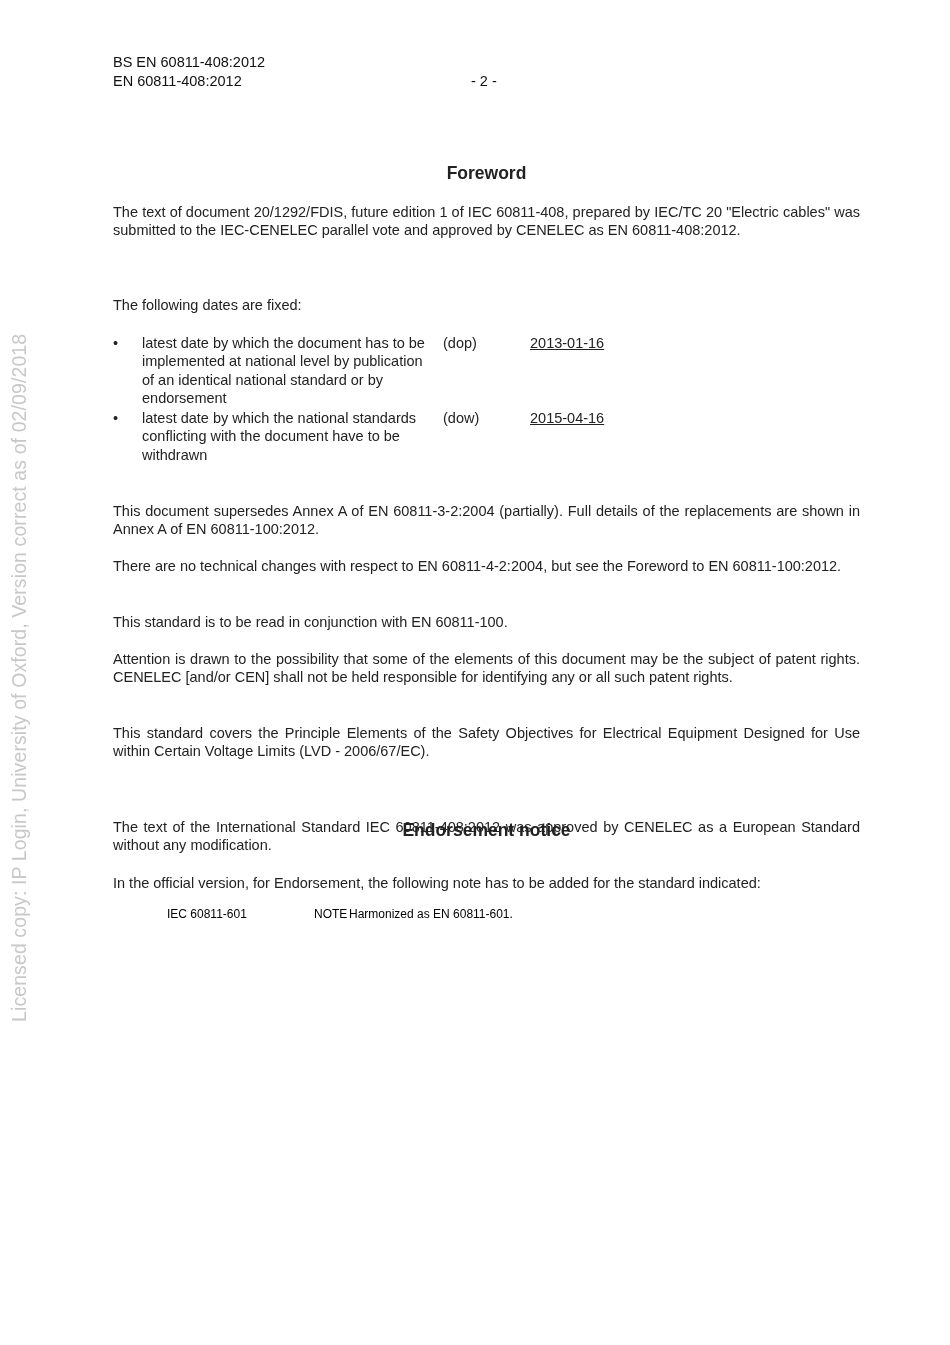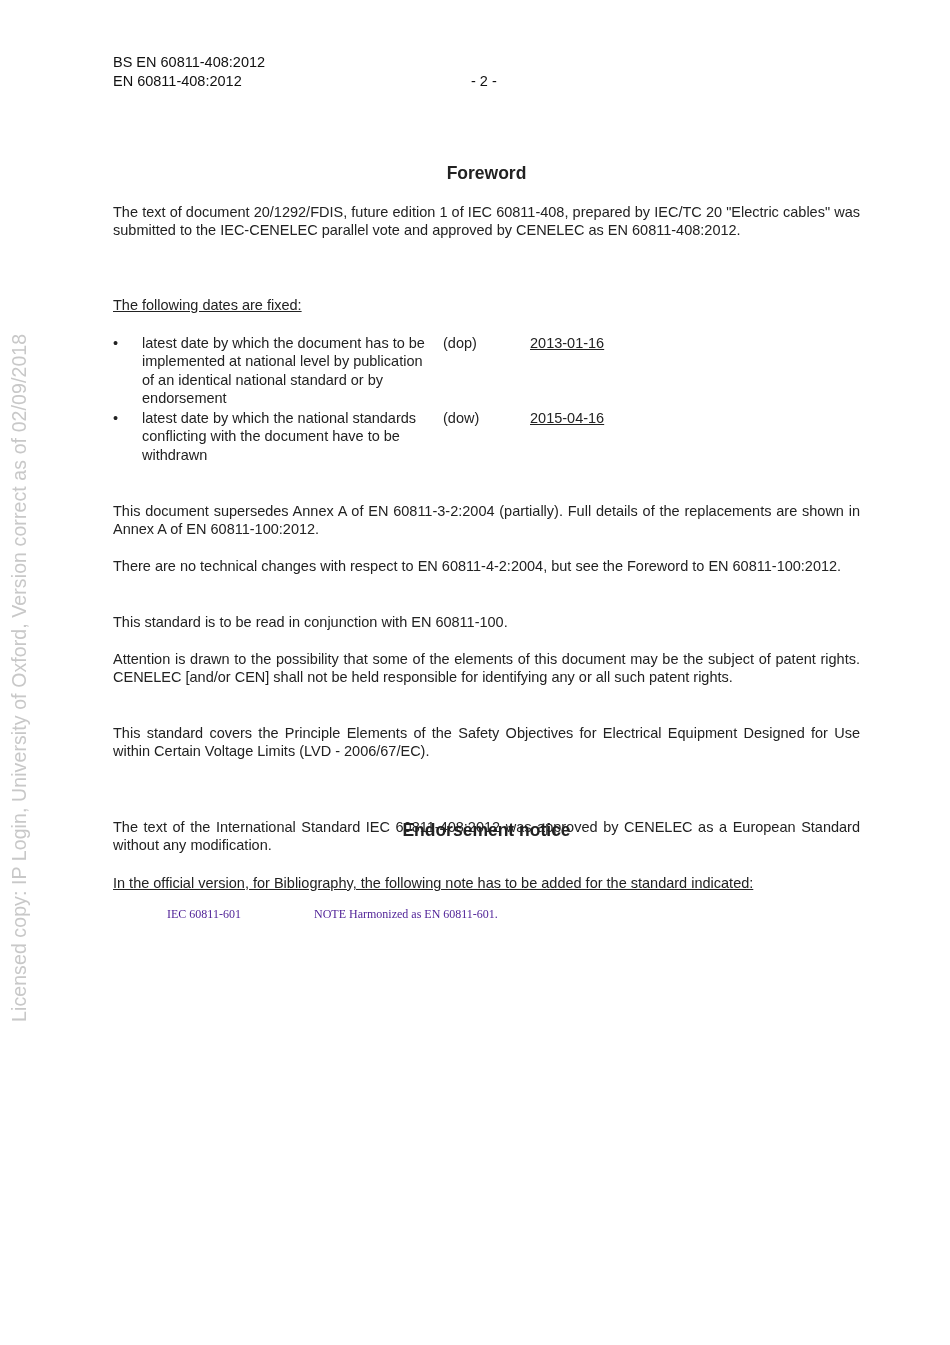--- a/index.html
+++ b/index.html
@@ -53,21 +53,21 @@
     }
     .para {
       position: absolute;
       left: 113px;
       width: 747px;
       font-size: 14.5px;
       line-height: 18.3px;
       text-align: justify;
       color: #222;
     }
-    .para.no-justify { text-align: left; text-decoration: underline; }
+    .para.no-justify { text-align: left; }
     .bullet-item {
       position: absolute;
       left: 113px;
       font-size: 14.5px;
       line-height: 18.3px;
       color: #222;
     }
     .bullet-item .dot {
       position: absolute;
       left: 0;
@@ -87,22 +87,21 @@
       position: absolute;
       left: 417px;
       white-space: nowrap;
       text-decoration: underline;
     }
     .note-row {
       position: absolute;
       top: 907px;
       font-size: 12px;
       line-height: 14px;
-      color: #4c1d95;
-      font-family: Liberation Serif, serif;
+      color: #000000;
     }
   </style>
 </head>
 <body>
 
 <div class="header-line" style="top:54px;">BS EN 60811-408:2012</div>
 <div class="header-line" style="top:73px;">EN 60811-408:2012</div>
 <div class="page-number">- 2 -</div>
 
 <div class="watermark">Licensed copy: IP Login, University of Oxford, Version correct as of 02/09/2018</div>
@@ -129,17 +128,17 @@
 
 <div class="para" style="top:502px;">This document supersedes Annex A of EN 60811-3-2:2004 (partially). Full details of the replacements are shown in Annex A of EN 60811-100:2012.</div>
 <div class="para" style="top:557px;">There are no technical changes with respect to EN 60811-4-2:2004, but see the Foreword to EN 60811-100:2012.</div>
 <div class="para" style="top:613px;">This standard is to be read in conjunction with EN 60811-100.</div>
 <div class="para" style="top:650px;">Attention is drawn to the possibility that some of the elements of this document may be the subject of patent rights. CENELEC [and/or CEN] shall not be held responsible for identifying any or all such patent rights.</div>
 <div class="para" style="top:724px;">This standard covers the Principle Elements of the Safety Objectives for Electrical Equipment Designed for Use within Certain Voltage Limits (LVD - 2006/67/EC).</div>
 
 <div class="heading" style="top:777px;margin-top:43px;">Endorsement notice</div>
 
 <div class="para" style="top:818px;">The text of the International Standard IEC 60811-408:2012 was approved by CENELEC as a European Standard without any modification.</div>
-<div class="para no-justify" style="top:874px;">In the official version, for Bibliography, the following note has to be added for the standard indicated:</div>
+<div class="para no-justify" style="top:874px;">In the official version, for Endorsement, the following note has to be added for the standard indicated:</div>
 
 <span class="note-row" style="left:167px;">IEC 60811-601</span>
 <span class="note-row" style="left:306px;margin-left:8px;">NOTE</span>
 <span class="note-row" style="left:349px;">Harmonized as EN 60811-601.</span>
 
 </body></html>

